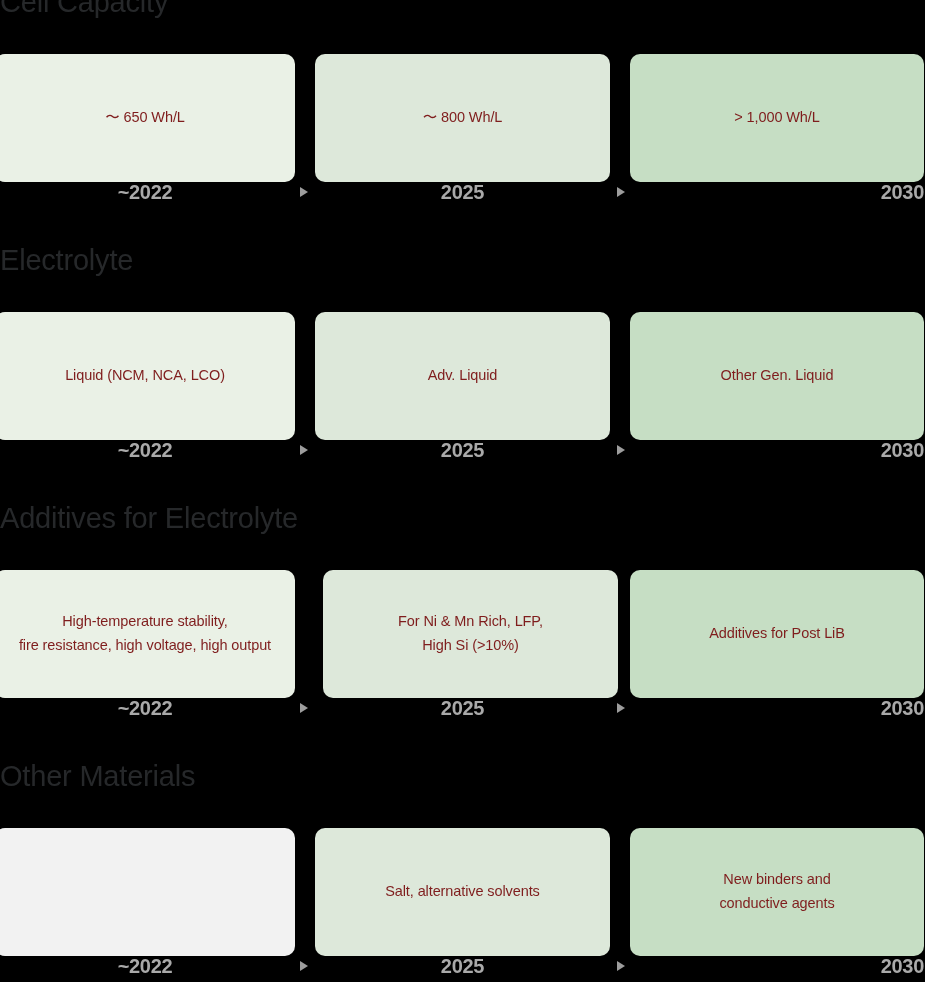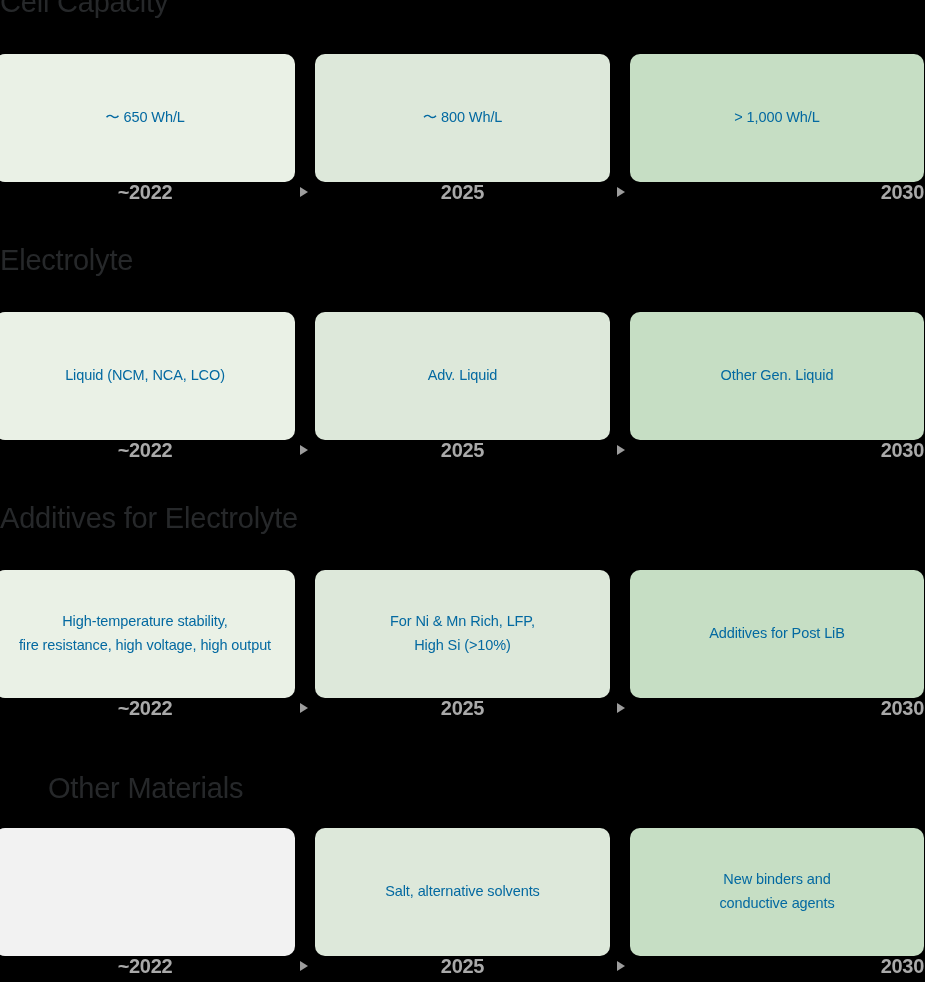--- a/index.html
+++ b/index.html
@@ -59,21 +59,21 @@
     padding: 6px 14px;
   }
 
   .card-col-0 { left: -5px;  width: 300px; }
   .card-col-1 { left: 315px; width: 295px; }
   .card-col-2 { left: 630px; width: 294px; }
 
   .card-text {
     font-size: 14.5px;
     line-height: 1.65;
-    color: #0369a1;
+    color: #7f1d1d;
     white-space: pre-line;
     letter-spacing: -0.1px;
   }
 
   
   .years-row {
     position: absolute;
     left: 0;
     width: 739px;
     height: 26px;
@@ -161,40 +161,40 @@
   </div>
 
   <div class="section" style="top:504px;">
     <div class="section-header" style="top:0;">Additives for Electrolyte</div>
 
     <div class="cards-row" style="top:66px;">
       <div class="card card-col-0" style="background:#eaf1e6;">
         <span class="card-text">High-temperature stability,
 fire resistance, high voltage, high output</span>
       </div>
-      <div class="card card-col-1" style="background:#dde8da;">
+      <div class="card card-col-1" style="background:#dde8da;margin-left:8px;">
         <span class="card-text">For Ni &amp; Mn Rich, LFP,
 High Si (&gt;10%)</span>
       </div>
       <div class="card card-col-2" style="background:#c6dec4;">
         <span class="card-text">Additives for Post LiB</span>
       </div>
     </div>
 
     <div class="years-row" style="top:194px;">
       <div class="year-label year-col-0">~2022</div>
       <div class="arrow arrow-0"></div>
       <div class="year-label year-col-1">2025</div>
       <div class="arrow arrow-1"></div>
       <div class="year-label year-col-2">2030</div>
     </div>
   </div>
 
   <div class="section" style="top:762px;">
-    <div class="section-header" style="top:12px;margin-left:48px;">Other Materials</div>
+    <div class="section-header" style="top:0;">Other Materials</div>
 
     <div class="cards-row" style="top:66px;">
       <div class="card card-col-0" style="background:#f2f2f2;">
         <span class="card-text"></span>
       </div>
       <div class="card card-col-2" style="background:#c6dec4;">
         <span class="card-text">New binders and
 conductive agents</span>
       </div>
       <div class="card card-col-1" style="background:#dde8da;">

